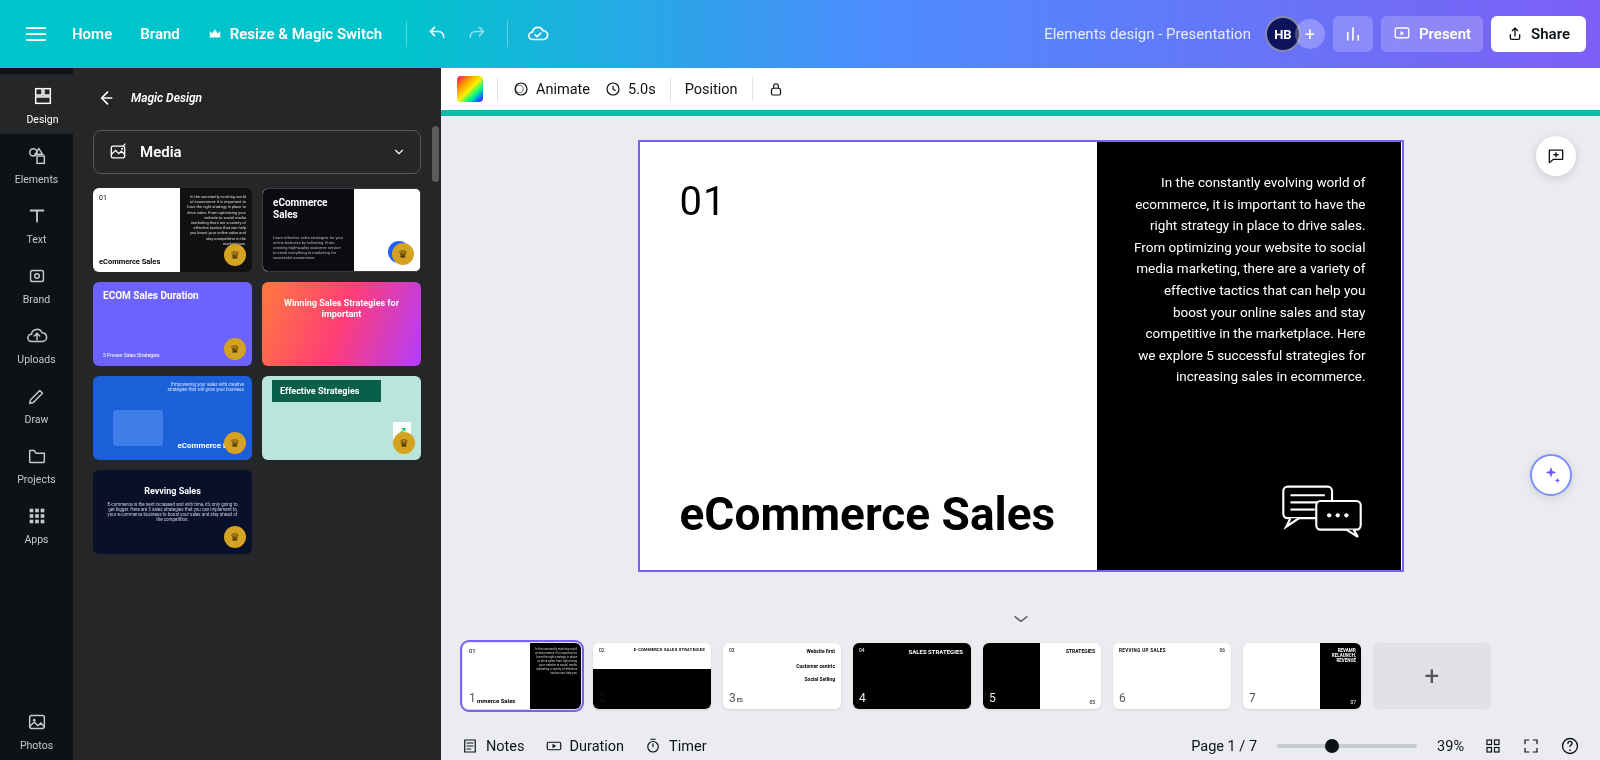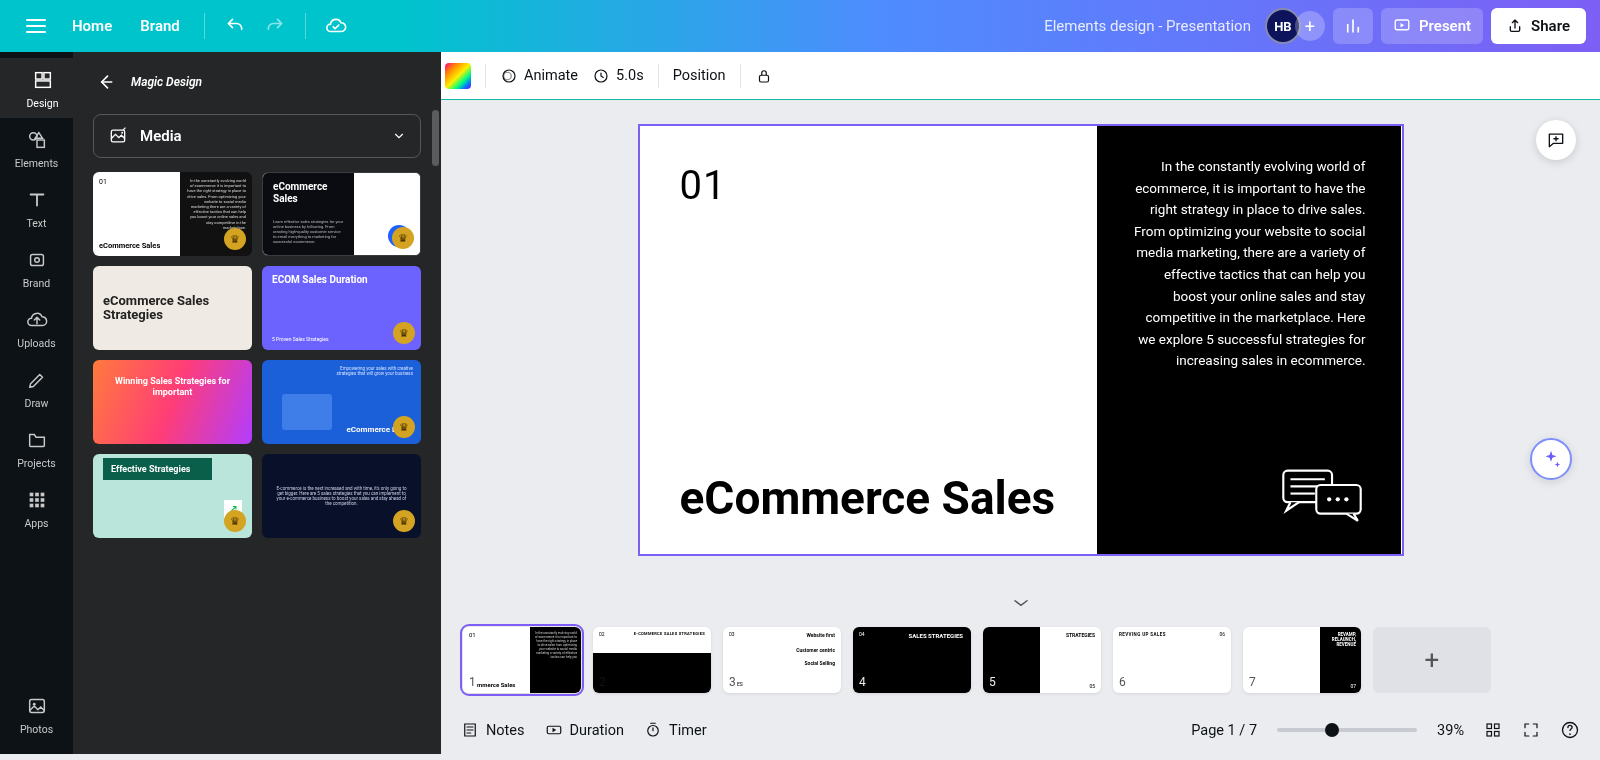--- a/index.html
+++ b/index.html
@@ -1,19 +1,19 @@
 <!DOCTYPE html>
 <html><head>
 <meta charset="utf-8">
 <style>
   * { box-sizing: border-box; margin: 0; padding: 0; font-family: -apple-system, BlinkMacSystemFont, "Segoe UI", Roboto, sans-serif; }
   html, body { width: 1600px; height: 760px; overflow: hidden; background: #ebecf0; }
   
   
-  .top-header { height: 52px; background: linear-gradient(90deg, #00c4cc 0%, #00c4cc 25%, #4e8cff 55%, #7d5ff5 100%); display: flex; align-items: center; padding: 0 14px; color: #fff; }
+  .top-header { height: 68px; background: linear-gradient(90deg, #00c4cc 0%, #00c4cc 25%, #4e8cff 55%, #7d5ff5 100%); display: flex; align-items: center; padding: 0 14px; color: #fff; }
   .hamburger { width: 44px; height: 44px; display:flex; align-items:center; justify-content:center; cursor:pointer; }
   .hamburger-lines { width:20px; height:14px; display:flex; flex-direction:column; justify-content:space-between; }
   .hamburger-lines span { height:2px; background:#fff; border-radius:2px; }
   .top-header .hdr-btn { padding: 8px 14px; font-size: 15px; font-weight:600; border-radius:6px; cursor:pointer; white-space:nowrap; }
   .top-header .vdiv { width:1px; height:26px; background: rgba(255,255,255,0.35); margin: 0 10px; }
   .icon-btn-top { width:40px; height:40px; display:flex; align-items:center; justify-content:center; cursor:pointer; border-radius:6px; }
   .spacer { flex:1; }
   .doc-title { color: rgba(255,255,255,0.85); font-size:15px; margin-right: 14px; }
   .avatar { width:36px; height:36px; border-radius:50%; background:#0d145c; color:#fff; display:flex; align-items:center; justify-content:center; font-weight:700; font-size:13px; border:2px solid rgba(255,255,255,0.5);}
   .plus-circle { width:30px; height:30px; border-radius:50%; background:rgba(255,255,255,0.25); display:flex; align-items:center; justify-content:center; margin-left:-6px; font-size:18px; }
@@ -46,21 +46,21 @@
   .tpl.grad { background: linear-gradient(110deg, #ff7a3d, #ff3d77, #b23dff); }
   .tpl.blue { background:#1b5fd9; }
   .tpl.teal { background:#b9e5db; color:#0b4; }
   .tpl.navy { background:#09102a; }
   .tpl-text-sm { padding:8px 10px; font-size:8px; line-height:1.25; font-weight:700; }
   .crown-badge { position:absolute; right:6px; bottom:6px; width:22px; height:22px; border-radius:50%; background:#d4a321; display:flex; align-items:center; justify-content:center; font-size:11px; color:#4b3200;}
   .collapse-tab { position:absolute; right:-14px; top:300px; width:16px; height:90px; background:#252627; border-radius:0 8px 8px 0; cursor:pointer; display:flex; align-items:center; justify-content:center; }
   
   
   .editor { flex:1; display:flex; flex-direction:column; background:#ebecf0; position:relative; }
-  .toolbar { height:48px; background:#fff; border-bottom:1px solid #14b8a6; display:flex; align-items:center; padding:0 4px; gap:14px; font-size:14.5px; color:#0d1216; }
+  .toolbar { height:48px; background:#fff; border-bottom:6px solid #14b8a6; display:flex; align-items:center; padding:0 16px; gap:14px; font-size:14.5px; color:#0d1216; }
   .color-swatch { width:26px; height:26px; border-radius:4px; background: linear-gradient(135deg, #ff0080, #ff8c00 25%, #ffee00 50%, #00ff80 70%, #007bff 85%, #7d00ff); cursor:pointer; }
   .tb-sep { width:1px; height:24px; background:#e1e3e8; }
   .tb-item { display:flex; align-items:center; gap:6px; cursor:pointer; }
 
   
   .canvas-wrap { flex:1; position:relative; display:flex; align-items:flex-start; justify-content:center; padding-top:24px; }
   .slide { width:766px; height:432px; background:#fff; border:2px solid #7d5ff5; display:flex; position:relative; }
   .slide-left { width:60%; padding:36px 40px 30px; display:flex; flex-direction:column; }
   .slide-num { font-size:40px; font-weight:400; letter-spacing:1px; }
   .slide-title { margin-top:auto; font-size:46px; font-weight:700; line-height:1.1; }
@@ -96,20 +96,26 @@
 <div class="top-header">
   <div class="hamburger">
     <div class="hamburger-lines">
         <span></span>
         <span></span>
         <span></span>
       </div>
   </div>
   <div class="hdr-btn">Home</div>
   <div class="hdr-btn">Brand</div>
+  <div class="hdr-btn" style="display:flex; align-items:center; gap:8px;">
+    <svg width="14" height="14" viewBox="0 0 24 24" fill="none">
+        <path d="M3 7l4 4 5-7 5 7 4-4v11H3V7z" fill="#fff"></path>
+      </svg>
+    <span>Resize &amp; Magic Switch</span>
+  </div>
   <div class="vdiv"></div>
   <div class="icon-btn-top">
     <svg width="20" height="20" viewBox="0 0 24 24" fill="none">
         <path d="M9 14l-5-5 5-5M4 9h10a6 6 0 016 6v1" stroke="#fff" stroke-width="2" stroke-linecap="round" stroke-linejoin="round"></path>
       </svg>
   </div>
   <div class="icon-btn-top" style="opacity:0.55">
     <svg width="20" height="20" viewBox="0 0 24 24" fill="none">
         <path d="M15 14l5-5-5-5M20 9H10a6 6 0 00-6 6v1" stroke="#fff" stroke-width="2" stroke-linecap="round" stroke-linejoin="round"></path>
       </svg>
@@ -273,43 +279,41 @@
       <div class="tpl white" style="display:flex; border:1px solid #3a3b3d;">
         <div style="width:58%; background:#0a0c12; color:#fff;" class="tpl-text-sm">
             <div style="font-size:10px; line-height:1.2;">eCommerce Sales</div>
             <div style="font-size:4px; margin-top:14px; color:#bbb; font-weight:400;">Learn effective sales strategies for your online business by following. From creating high-quality customer service to email everything to marketing for successful ecommerce.</div>
           </div>
         <div style="width:42%; background:#fff; position:relative;">
             <div style="position:absolute; right:10px; bottom:8px; width:22px; height:22px; border-radius:50%; background:#1e5fff;"></div>
           </div>
         <div class="crown-badge">♛</div>
       </div>
-      <div class="tpl cream">
-        <div class="tpl-text-sm" style="font-size:13px; line-height:1.1; padding-top:28px;">eCommerce Sales Strategies</div>
-      </div>
       <div class="tpl violet">
         <div class="tpl-text-sm" style="color:#fff; font-size:10px;">ECOM Sales Duration</div>
         <div style="position:absolute; left:10px; bottom:8px; font-size:5px; color:#fff;">5 Proven Sales Strategies</div>
         <div class="crown-badge">♛</div>
       </div>
       <div class="tpl grad">
         <div class="tpl-text-sm" style="color:#fff; text-align:center; font-size:9px; padding-top:16px;">Winning Sales Strategies for important</div>
       </div>
       <div class="tpl blue">
         <div style="position:absolute; right:8px; bottom:10px; font-size:8px; color:#fff; font-weight:700;">eCommerce Boost</div>
         <div style="position:absolute; left:20px; bottom:14px; width:50px; height:36px; background:#3f7de8; border-radius:3px;"></div>
         <div style="position:absolute; top:6px; right:8px; font-size:4.5px; color:#cfe0ff; text-align:right; width:80px;">Empowering your sales with creative strategies that will grow your business</div>
         <div class="crown-badge">♛</div>
       </div>
       <div class="tpl teal">
         <div style="position:absolute; top:4px; left:10px; right:40px; background:#0a5f4a; color:#fff; padding:6px 8px; font-size:9px; font-weight:700;">Effective Strategies</div>
         <div style="position:absolute; right:10px; bottom:20px; width:18px; height:18px; background:#fff; display:flex; align-items:center; justify-content:center; font-size:12px;">↗</div>
         <div class="crown-badge">♛</div>
       </div>
       <div class="tpl navy">
+        <div class="tpl-text-sm" style="color:#fff; font-size:9px; padding-top:16px; text-align:center;">Revving Sales</div>
         <div style="position:absolute; left:14px; right:14px; top:32px; font-size:4.5px; color:#c8cde0; text-align:center;">E-commerce is the next increased and with time, it's only going to get bigger. Here are 5 sales strategies that you can implement to your e-commerce business to boost your sales and stay ahead of the competition.</div>
         <div class="crown-badge">♛</div>
       </div>
     </div>
     <div class="collapse-tab">
       <svg width="8" height="12" viewBox="0 0 24 24">
           <path d="M15 5l-7 7 7 7" stroke="#888" stroke-width="3" fill="none"></path>
         </svg>
     </div>
   </div>

